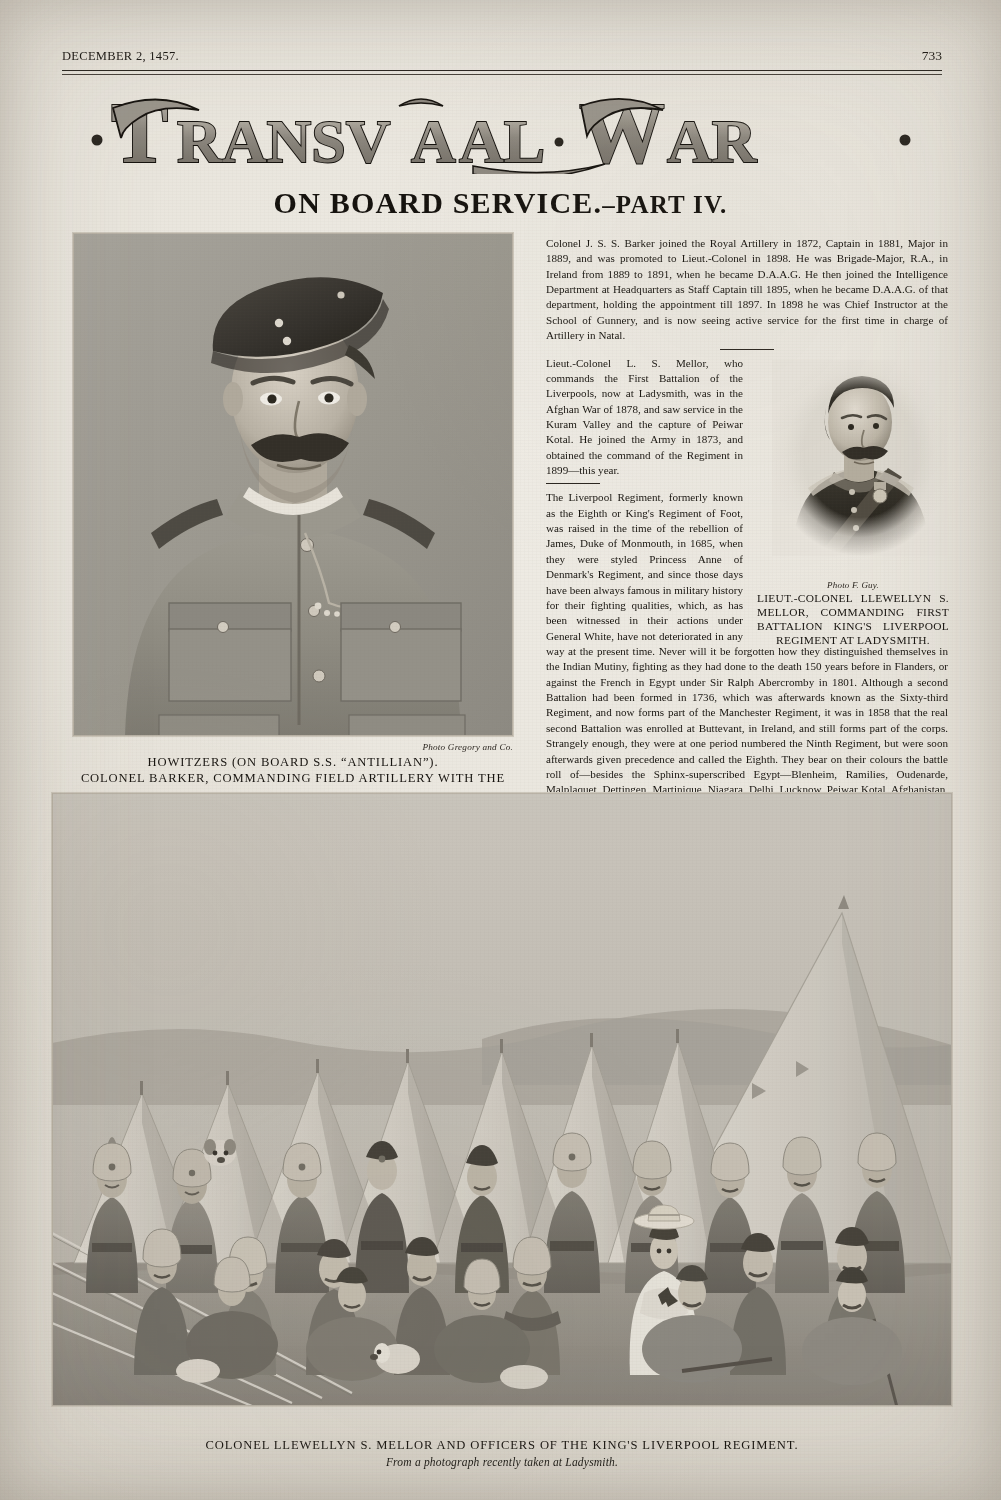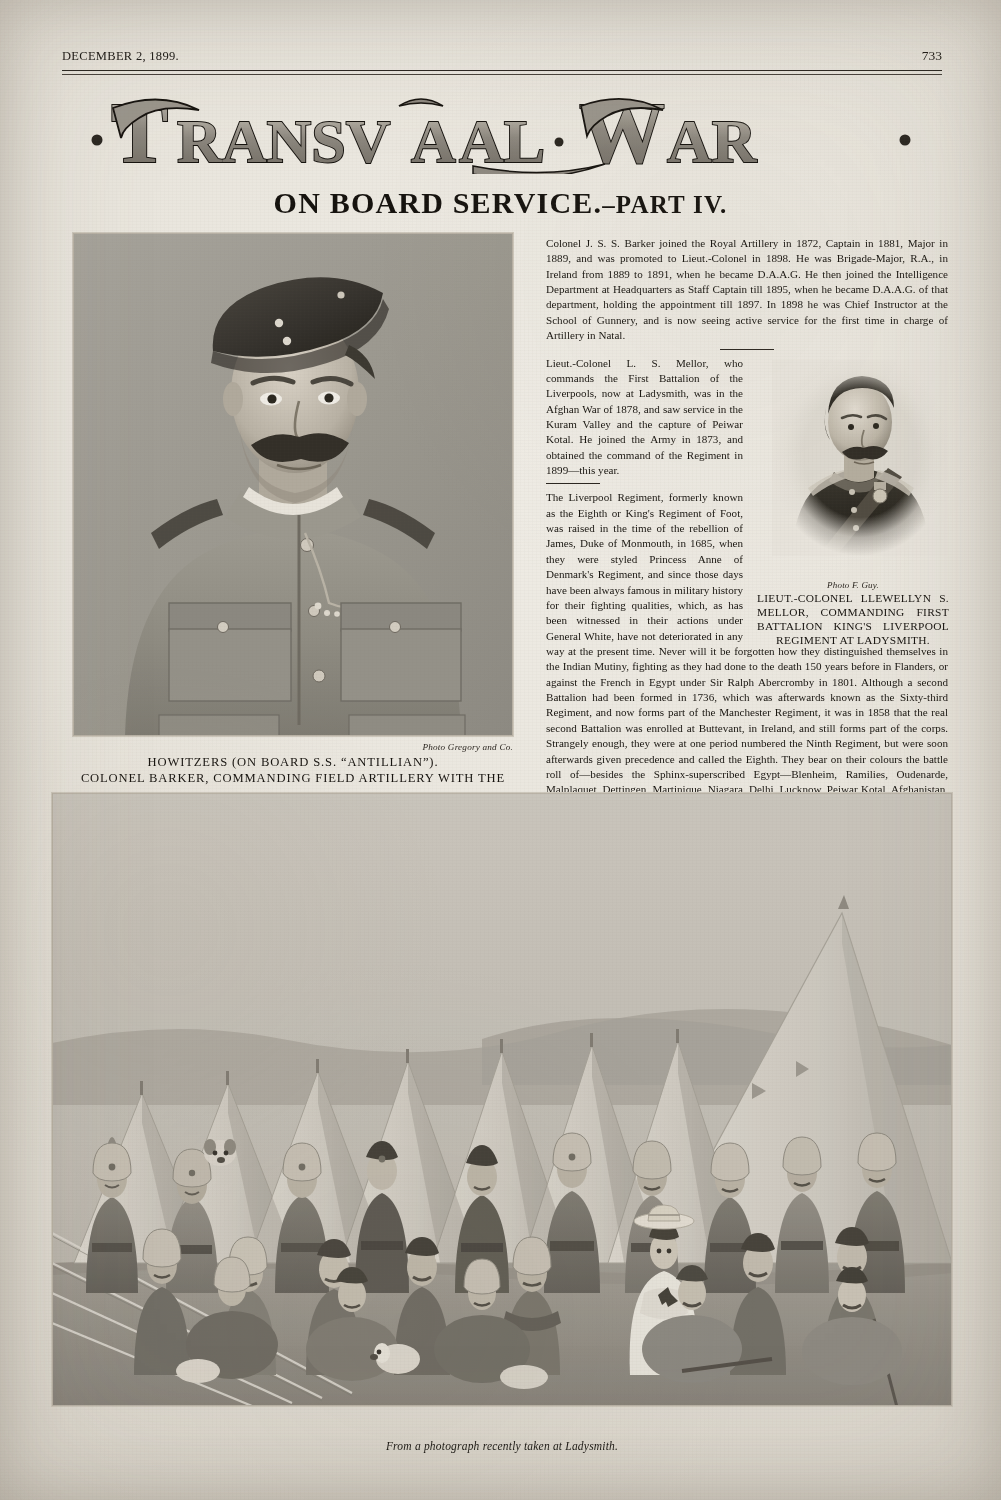--- a/index.html
+++ b/index.html
@@ -126,21 +126,21 @@
   
   .ph-img{position:absolute;inset:0;}
 </style>
 </head>
 <body>
 
 <div id="page">
   <div class="content">
 
     <div class="masthead-line">
-      <span class="mh-date">DECEMBER 2, 1899.</span>
+      <span class="mh-date">DECEMBER 2, 1457.</span>
       <span class="mh-page">733</span>
     </div>
     <div class="rule-double"></div>
 
     <div class="transvaal">
       <svg width="840" height="92" viewBox="0 0 840 92" role="img" aria-label="Transvaal War">
         <defs>
           <linearGradient id="orn" x1="0" y1="0" x2="0" y2="1">
             <stop offset="0%" stop-color="#c9c4ba"></stop>
             <stop offset="45%" stop-color="#8e8980"></stop>
@@ -628,19 +628,20 @@
           <path d="M630 578 L720 566" stroke="#4e4a43" stroke-width="4" fill="none"></path>
         </g>
 
         <rect width="900" height="613" fill="#8f8b82" opacity=".10"></rect>
         <rect width="900" height="613" fill="none" stroke="#c8c2b6" stroke-width="2"></rect>
       </svg>
       <div class="frame"></div>
     </div>
 
     <div class="cap" id="cap-group">
+      <div class="capline">COLONEL LLEWELLYN S. MELLOR AND OFFICERS OF THE KING'S LIVERPOOL REGIMENT.</div>
       <div class="sub">From a photograph recently taken at Ladysmith.</div>
     </div>
 
   </div>
   <div id="grain"></div>
   <div id="edgeshade"></div>
 </div>
 
 </body></html>

